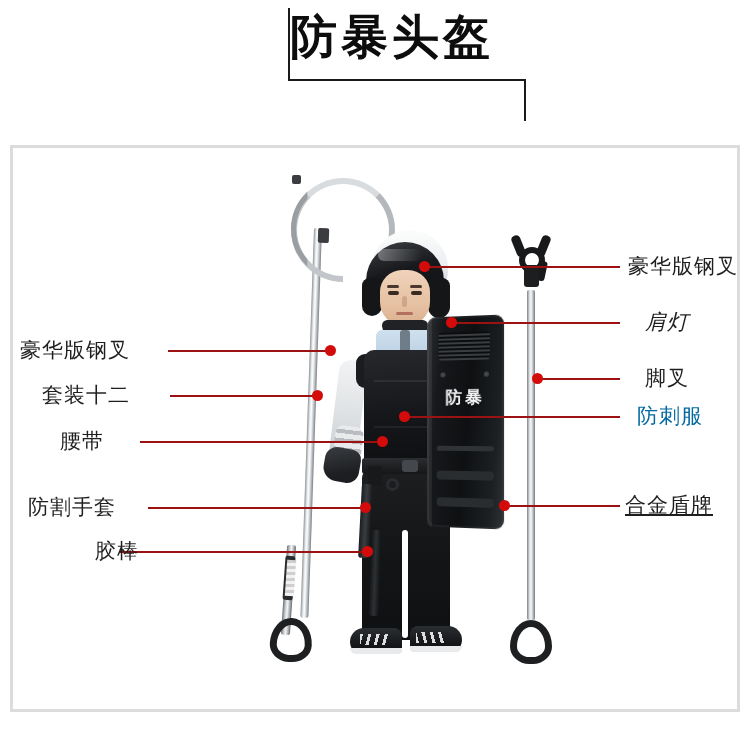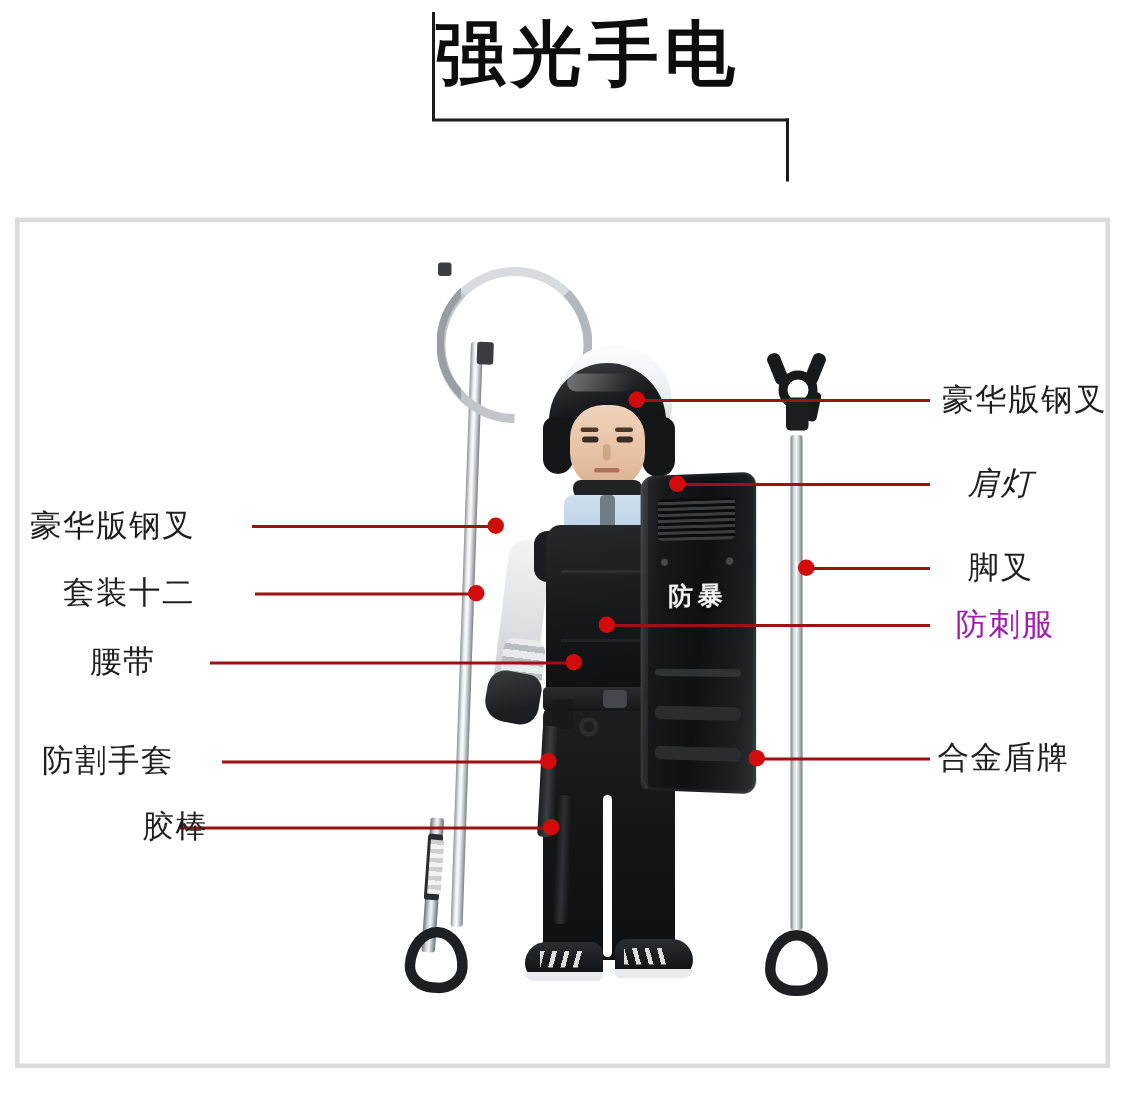--- a/index.html
+++ b/index.html
@@ -259,21 +259,21 @@
   .lead{position:absolute;height:2px;background:#9c1111;}
   .dot{position:absolute;width:11px;height:11px;background:#d40b0b;border-radius:50%;}
 </style>
 </head>
 <body>
 
 <div class="page">
 
   <div class="title-block">
     <div class="title-rule-left"></div>
-    <div class="title-main">强光手电</div>
+    <div class="title-main">防暴头盔</div>
     <div class="title-rule-bottom"></div>
     <div class="sub-rule-right"></div>
   </div>
 
   <div class="frame"></div>
 
   <div class="scene">
 
     <div>
       <div class="fork-l-pole"></div>
@@ -373,19 +373,19 @@
       <div class="dot" style="left: 419px; top: 261px; background: rgb(212, 11, 11);"></div>
       <div class="lbl" style="left: 628px; top: 253px; color: rgb(31, 31, 31);">豪华版钢叉</div>
       <div class="lead" style="left: 451px; top: 322px; width: 169px; background: rgb(156, 17, 17);"></div>
       <div class="dot" style="left: 446px; top: 317px; background: rgb(212, 11, 11);"></div>
       <div class="lbl" style="left: 645px; top: 309px; color: rgb(31, 31, 31); font-style: italic;">肩灯</div>
       <div class="lead" style="left: 537px; top: 378px; width: 83px; background: rgb(156, 17, 17);"></div>
       <div class="dot" style="left: 532px; top: 373px; background: rgb(212, 11, 11);"></div>
       <div class="lbl" style="left: 645px; top: 365px; color: rgb(31, 31, 31);">脚叉</div>
       <div class="lead" style="left: 404px; top: 416px; width: 216px; background: rgb(156, 17, 17);"></div>
       <div class="dot" style="left: 399px; top: 411px; background: rgb(212, 11, 11);"></div>
-      <div class="lbl" style="left: 637px; top: 403px; color: #a21caf;">防刺服</div>
+      <div class="lbl" style="left: 637px; top: 403px; color: #0369a1;">防刺服</div>
       <div class="lead" style="left: 504px; top: 505px; width: 116px; background: rgb(156, 17, 17);"></div>
       <div class="dot" style="left: 499px; top: 500px; background: rgb(212, 11, 11);"></div>
-      <div class="lbl" style="left: 625px; top: 492px; color: rgb(31, 31, 31);">合金盾牌</div>
+      <div class="lbl" style="left: 625px; top: 492px; color: rgb(31, 31, 31); text-decoration: underline;">合金盾牌</div>
     </div>
 
 </div>
 
 </body></html>

